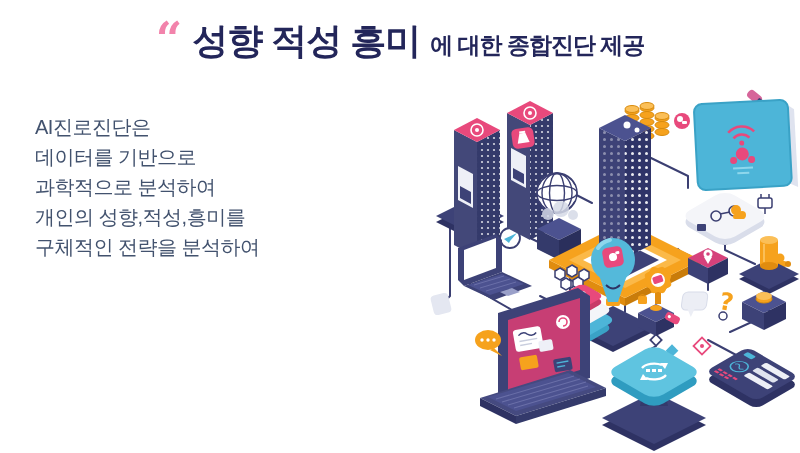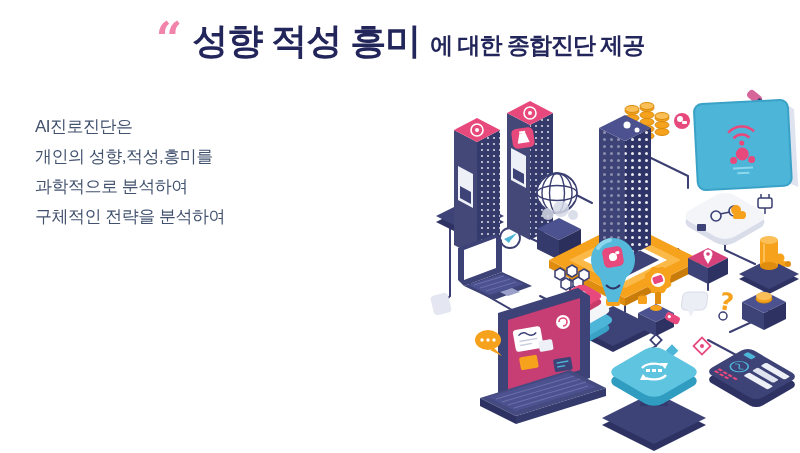--- a/index.html
+++ b/index.html
@@ -19,41 +19,42 @@
   }
   .title-highlight{
     color:#23265a;font-size:36px;font-weight:800;letter-spacing:-1px;text-align:center;
   }
   .title-suffix{
     color:#23265a;font-size:23px;font-weight:700;letter-spacing:-1px;
     margin-left:10px;
   }
   .body-text{
     position:absolute;left:35px;top:112px;width:360px;
-    color:#42526e;font-size:17px;line-height:30px;letter-spacing:-0.5px;
+    color:#42526e;font-size:20px;line-height:30px;letter-spacing:-0.5px;
     font-weight:400;
   }
   .illus{
     position:absolute;left:420px;top:88px;width:380px;height:365px;
   }
   svg{display:block;}
 </style>
 </head>
 <body>
 
 <div class="header">
   <span class="quote-mark">“</span>
   <span class="title-highlight">성향 적성 흥미</span>
   <span class="title-suffix">에 대한 종합진단 제공</span>
 </div>
 
 <div class="body-text">
     <div>AI진로진단은</div>
+    <div>데이터를 기반으로</div>
+    <div>과학적으로 분석하여</div>
     <div>개인의 성향,적성,흥미를</div>
-    <div>과학적으로 분석하여</div>
     <div>구체적인 전략을 분석하여</div>
   </div>
 
 <svg class="illus" viewBox="0 0 380 365" xmlns="http://www.w3.org/2000/svg">
   <defs>
     <pattern id="vent" width="6" height="6" patternUnits="userSpaceOnUse">
       <circle cx="2" cy="2" r="1.1" fill="#ffffff" opacity="0.8"></circle>
     </pattern>
     <pattern id="win" width="7" height="7" patternUnits="userSpaceOnUse">
       <circle cx="2.5" cy="2.5" r="1.5" fill="#ffffff" opacity="0.9"></circle>

